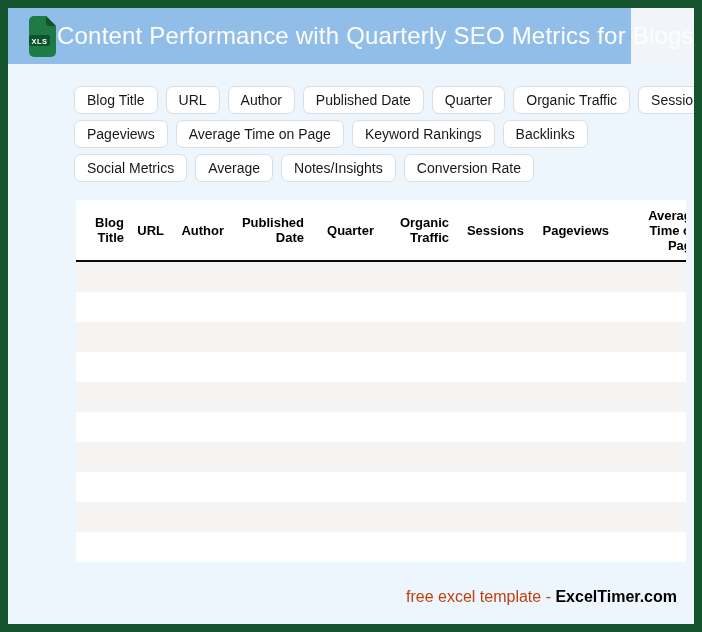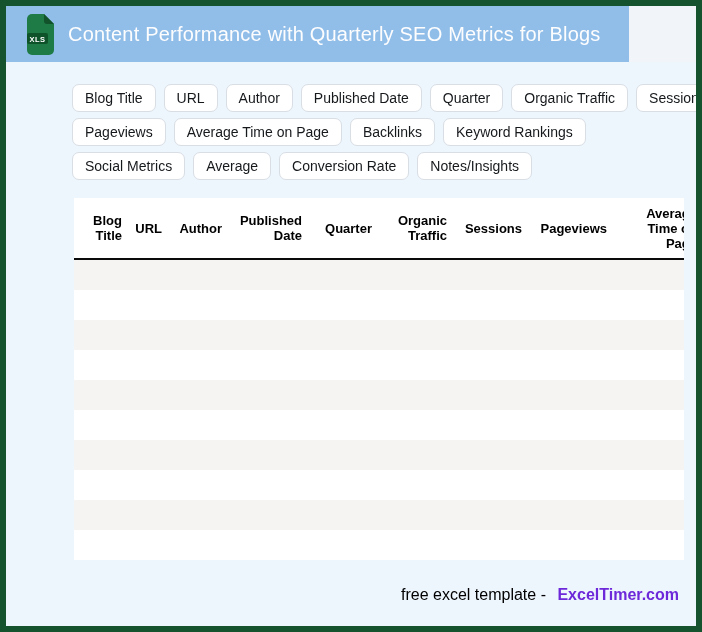--- a/index.html
+++ b/index.html
@@ -2,21 +2,21 @@
 <html><head>
 <meta charset="utf-8">
 <style>
   html, body { margin: 0; padding: 0; }
   .page {
     position: relative;
     width: 702px;
     height: 632px;
     box-sizing: border-box;
     background: #edf5fd;
-    border: 6px solid #14532d;
+    border: 8px solid #14532d;
     overflow: hidden;
     font-family: "Liberation Sans", sans-serif;
   }
   .top-strip {
     position: absolute;
     top: 0; left: 623px; right: 0;
     height: 56px;
     background: #f1f5f9;
   }
   .banner {
@@ -24,23 +24,23 @@
     top: 0; left: 0;
     width: 623px;
     height: 56px;
     background: #91bee9;
     display: flex;
     align-items: center;
   }
   .file-icon { margin-left: 20px; flex: 0 0 auto; display: block; }
   .banner-title {
     color: #fdfdfe;
-    font-size: 20px;
+    font-size: 24px;
     font-weight: 400;
-    margin-left: 13px;
+    margin-left: 0;
     letter-spacing: 0.2px;
     white-space: nowrap;
   }
   .chips {
     position: absolute;
     left: 66px;
     top: 78px;
     display: flex;
     flex-direction: column;
     gap: 6px;
@@ -86,22 +86,22 @@
   table.sheet tbody td { height: 30px; padding: 0; }
   table.sheet tbody tr:nth-child(odd)  { background: #f5f4f2; }
   table.sheet tbody tr:nth-child(even) { background: #ffffff; }
   .footer {
     position: absolute;
     top: 580px;
     right: 17px;
     font-size: 16px;
     white-space: nowrap;
   }
-  .footer-text { color: #000000; font-weight: 400; }
-  .footer-brand { color: #6d28d9; font-weight: bold; margin-left: 7px; text-decoration: none; }
+  .footer-text { color: #c2410c; font-weight: 400; }
+  .footer-brand { color: #000000; font-weight: bold; text-decoration: none; }
 </style>
 </head>
 <body>
 
 <div class="page">
 
   <div class="top-strip"></div>
 
   <div class="banner">
     <svg class="file-icon" width="29" height="43" viewBox="0 0 29 43" xmlns="http://www.w3.org/2000/svg">
@@ -119,28 +119,28 @@
       <span class="chip">URL</span>
       <span class="chip">Author</span>
       <span class="chip">Published Date</span>
       <span class="chip">Quarter</span>
       <span class="chip">Organic Traffic</span>
       <span class="chip">Sessions</span>
     </div>
     <div class="chip-row">
       <span class="chip">Pageviews</span>
       <span class="chip">Average Time on Page</span>
+      <span class="chip">Keyword Rankings</span>
       <span class="chip">Backlinks</span>
-      <span class="chip">Keyword Rankings</span>
     </div>
     <div class="chip-row">
       <span class="chip">Social Metrics</span>
       <span class="chip">Average</span>
+      <span class="chip">Notes/Insights</span>
       <span class="chip">Conversion Rate</span>
-      <span class="chip">Notes/Insights</span>
     </div>
   </div>
 
   <div class="table-clip">
     <table class="sheet">
       <colgroup>
         <col style="width:54px">
           <col style="width:40px">
           <col style="width:60px">
         <col style="width:80px">

